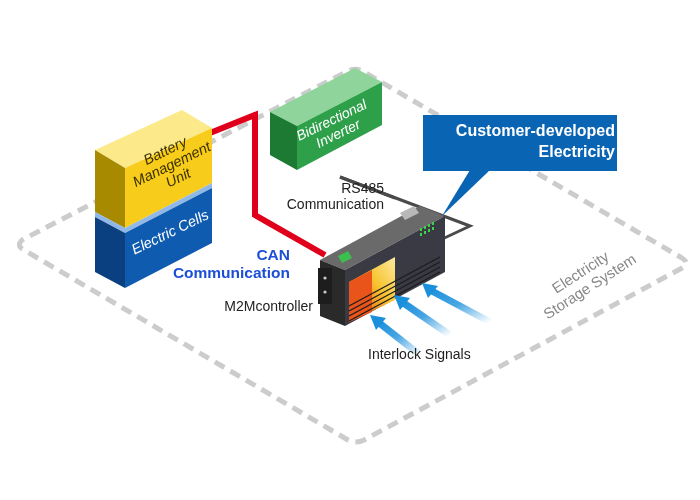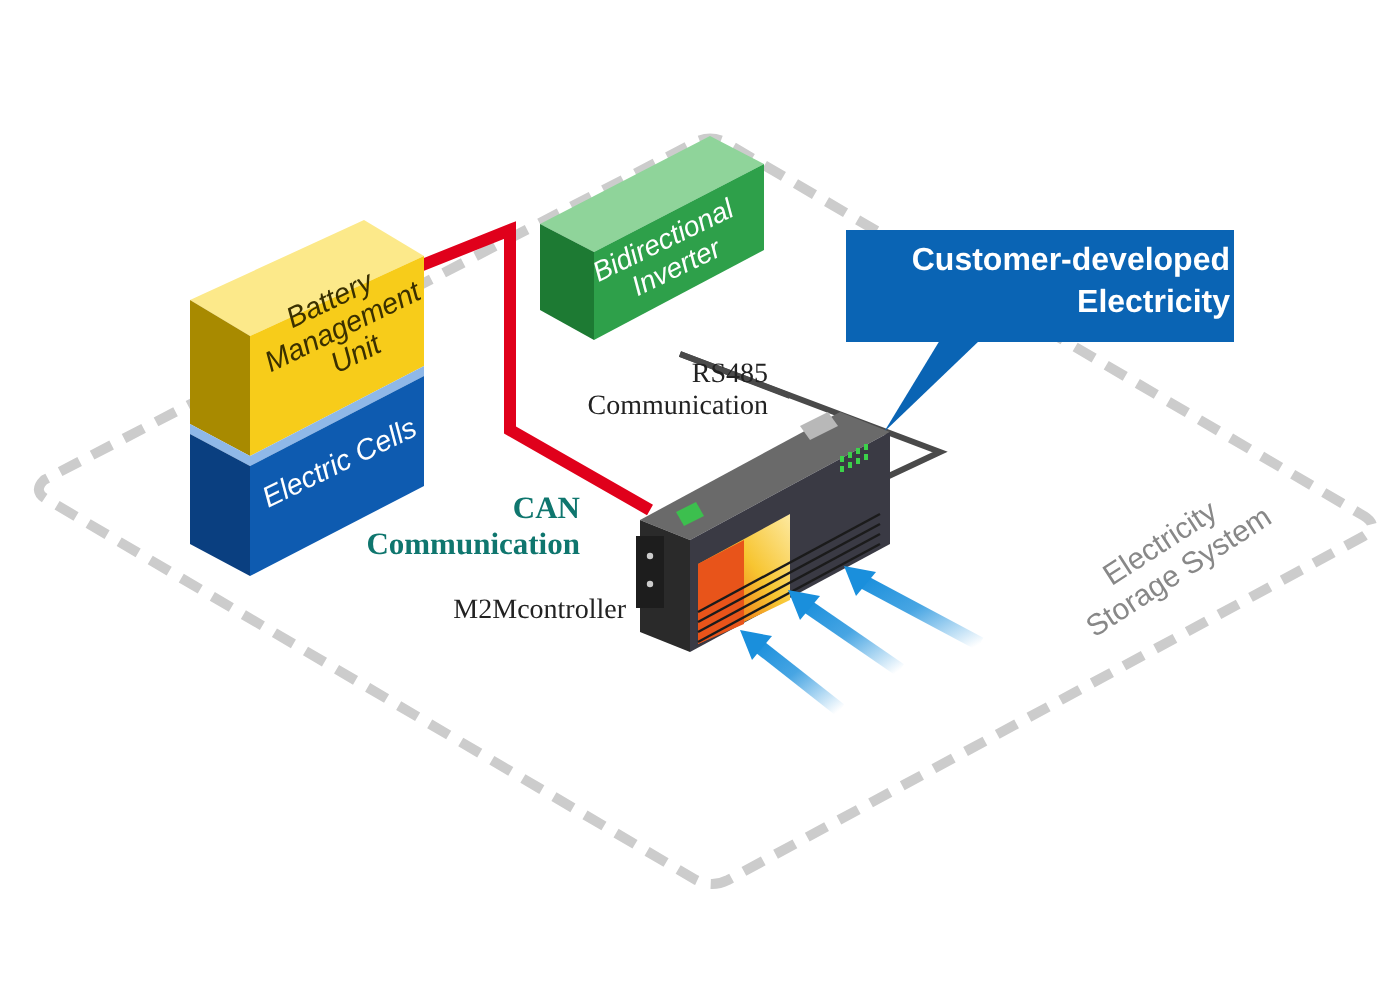--- a/index.html
+++ b/index.html
@@ -1,21 +1,21 @@
 <!DOCTYPE html>
 <html><head>
   <meta charset="utf-8">
   <style>
     html, body { margin: 0; padding: 0; background: #ffffff; }
     body { width: 700px; height: 500px; position: relative; overflow: hidden;
            font-family: "Liberation Sans", sans-serif; }
     #stage { position: absolute; left: 0; top: 0; width: 700px; height: 500px; }
-    .lbl { position: absolute; white-space: nowrap; line-height: 1.15; font-family: Liberation Serif, serif; }
+    .lbl { position: absolute; white-space: nowrap; line-height: 1.15; }
     .lbl-dark { color: #222222; font-size: 14px; }
-    .lbl-can { color: #0f766e; font-size: 15.5px; font-weight: bold; text-align: right; }
+    .lbl-can { color: #1d4ed8; font-size: 15.5px; font-weight: bold; text-align: right; }
     .lbl-right { text-align: right; }
     .callout-text { position: absolute; left: 425px; top: 121px; width: 190px;
                     color: #ffffff; font-size: 16px; font-weight: bold; text-align: right; line-height: 1.3; }
     .rot-text { position: absolute; white-space: nowrap; text-align: center; }
   </style>
 </head>
 <body>
 
 <div id="stage">
 <svg width="700" height="500" viewBox="0 0 700 500" xmlns="http://www.w3.org/2000/svg">
@@ -139,19 +139,20 @@
   <div>CAN</div>
   <div>Communication</div>
 </div>
 
 
 <div class="lbl lbl-dark lbl-right" style="left:205px; top:298px; width:108px;">
   <div>M2Mcontroller</div>
 </div>
 
 
+<div class="lbl lbl-dark" style="left:368px; top:346px;">Interlock Signals</div>
 
 
 <div class="rot-text" style="left:510px; top:262px; width:150px; transform: rotate(-33deg); color:#888888; font-size:15px; line-height:1.15;">
   <div>Electricity</div>
   <div>Storage System</div>
 </div>
 </div>
 
 </body></html>

